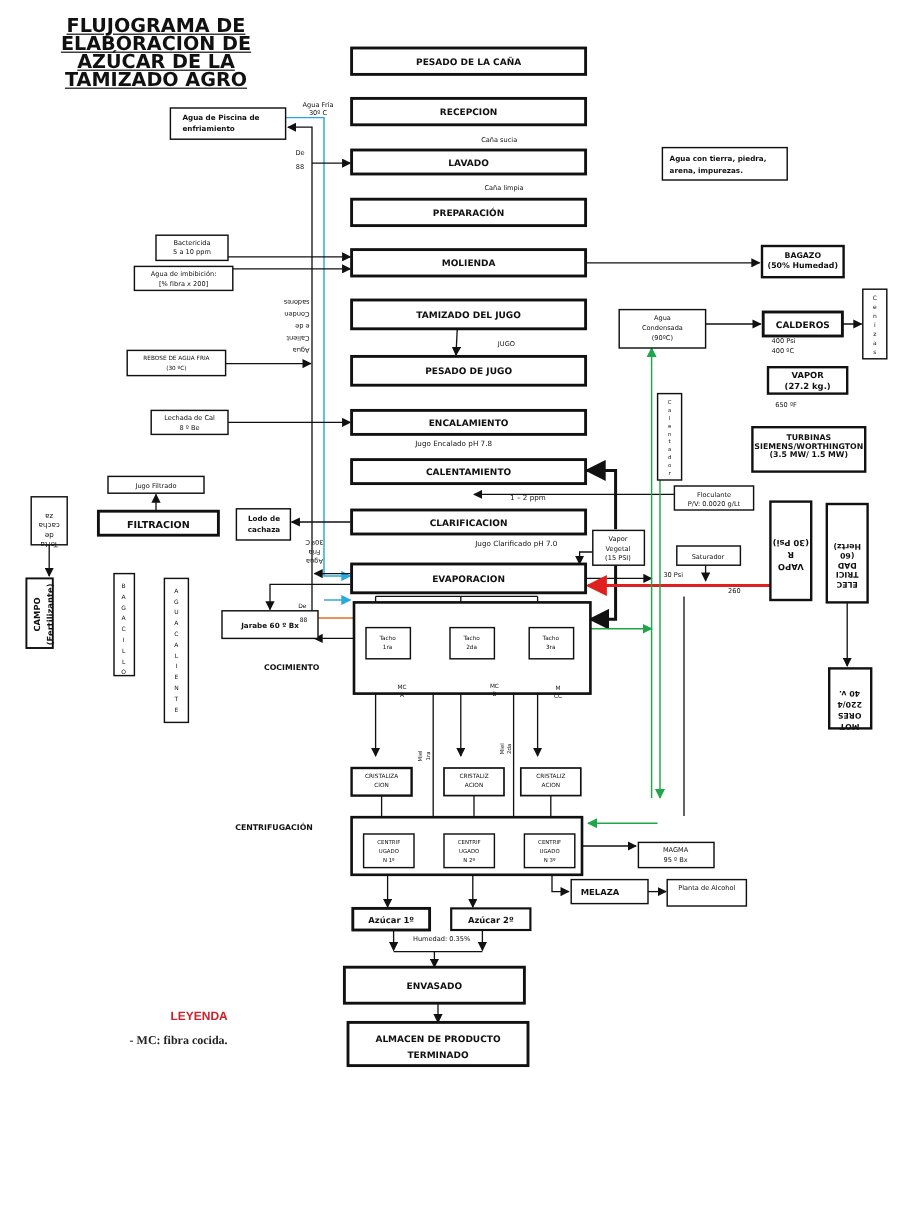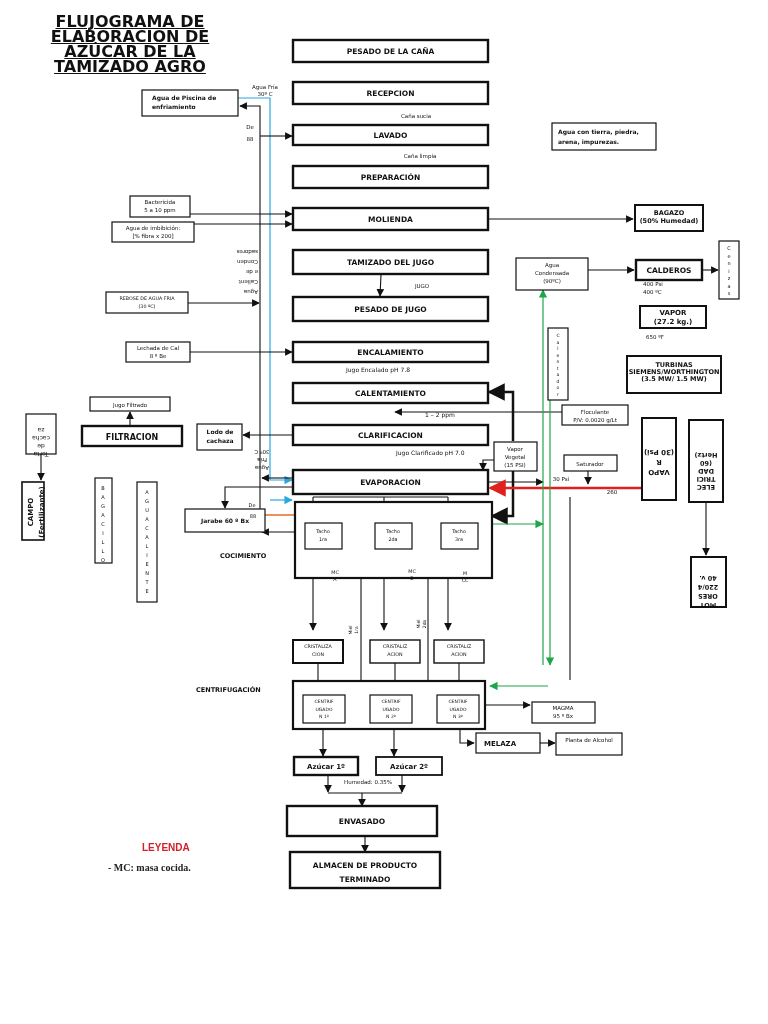--- a/index.html
+++ b/index.html
@@ -12,21 +12,21 @@
 </style>
 </head>
 <body>
 
 <div class="title">
   <div>FLUJOGRAMA DE ELABORACION DE</div>
   <div>AZÚCAR DE LA TAMIZADO AGRO</div>
 </div>
 
 <div class="legend-title">LEYENDA</div>
-<div class="legend-item">-  MC: masa cocida.</div>
+<div class="legend-item">-  MC: fibra cocida.</div>
 
 <svg id="canvas" width="768" height="1024" viewBox="0 0 768 1024">
   <defs>
     <marker id="ah" viewBox="0 0 10 10" refX="9" refY="5" markerWidth="7" markerHeight="7" orient="auto-start-reverse">
       <path d="M0,0 L10,5 L0,10 z" fill="#111"></path>
     </marker>
     <marker id="ahb" viewBox="0 0 10 10" refX="9" refY="5" markerWidth="7" markerHeight="7" orient="auto">
       <path d="M0,0 L10,5 L0,10 z" fill="#29a8e0"></path>
     </marker>
     <marker id="ahg" viewBox="0 0 10 10" refX="9" refY="5" markerWidth="7" markerHeight="7" orient="auto">

